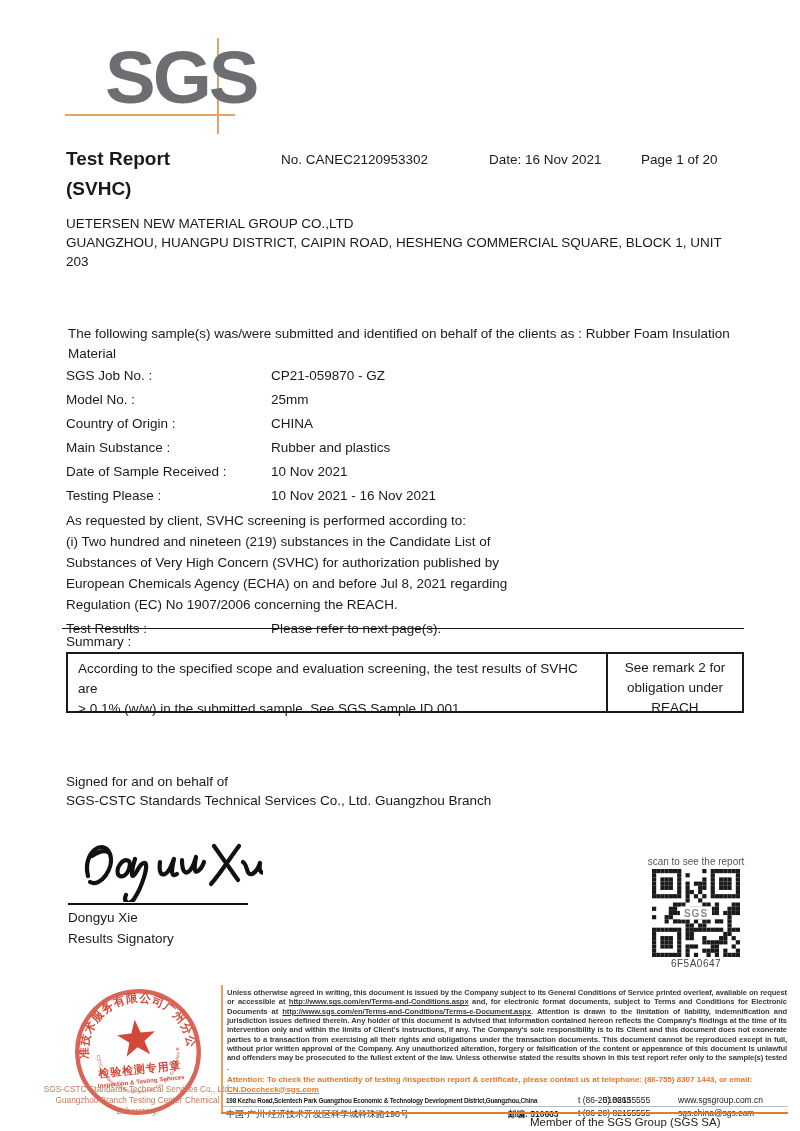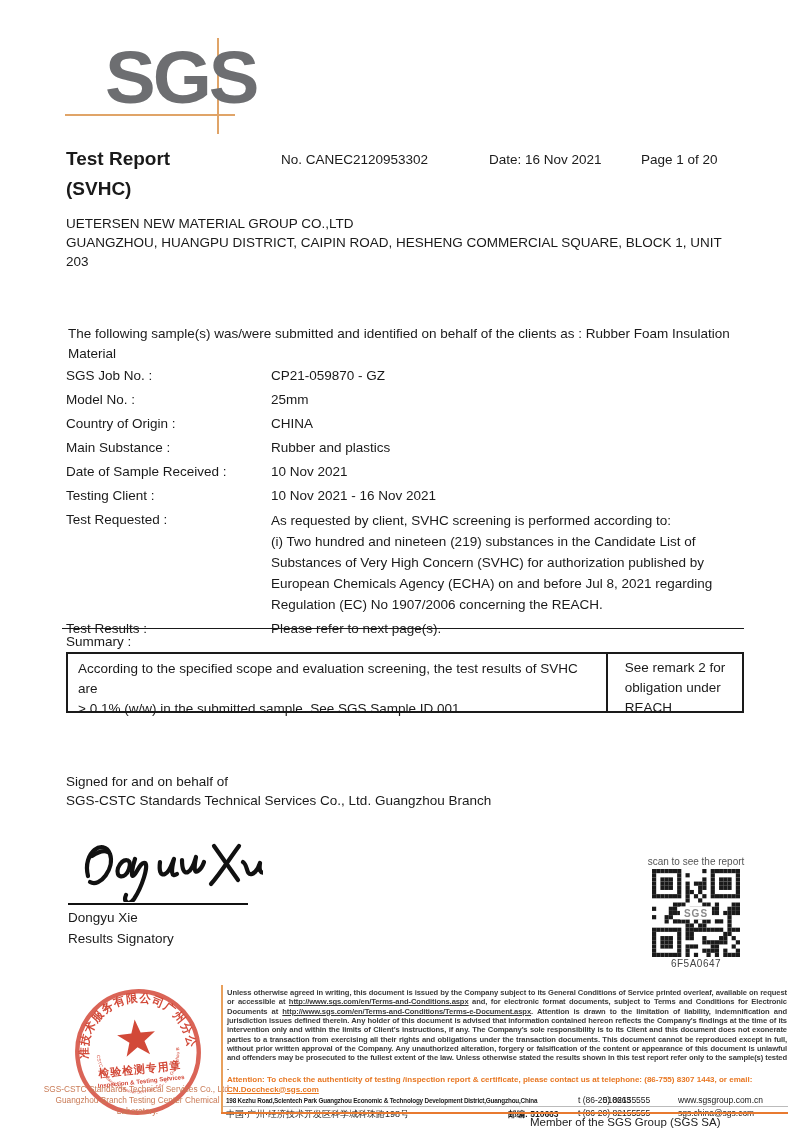--- a/index.html
+++ b/index.html
@@ -35,21 +35,21 @@
   .irow .val { flex:1; line-height:16px; }
   .irow.multi .val { line-height:21px; margin-top:-2px; }
   .irow.multi { margin-bottom:6px; }
 
   
   .hr-sum { position:absolute; left:62px; top:628px; width:682px; height:1px; background:#1a1a1a; }
   .sum-head { position:absolute; left:66px; top:634px; font-size:13.5px; }
   .sum-box { position:absolute; left:66px; top:652px; width:678px; height:61px; border:2px solid #1a1a1a; display:flex; }
   .sum-left { flex:1; padding:5px 10px; font-size:13.5px; line-height:20px; border-right:2px solid #1a1a1a; }
   .sum-right { width:134px; flex:none; display:flex; align-items:flex-start; justify-content:center;
-               font-size:13.5px; line-height:20px; padding-top:4px; }
+               text-align:center; font-size:13.5px; line-height:20px; padding-top:4px; }
 
   
   .signedfor { position:absolute; left:66px; top:772px; font-size:13.5px; line-height:19px; }
   .sig-svg { position:absolute; left:78px; top:832px; }
   .sig-line { position:absolute; left:68px; top:903px; width:180px; height:2px; background:#111; }
   .sig-name { position:absolute; left:68px; top:910px; font-size:13.5px; }
   .sig-title { position:absolute; left:68px; top:931px; font-size:13.5px; }
 
   
   .qr-block { position:absolute; left:632px; top:856px; width:128px; text-align:center; }
@@ -123,25 +123,24 @@
     </div>
     <div class="irow">
       <div class="lbl">Main Substance :</div>
       <div class="val">Rubber and plastics</div>
     </div>
     <div class="irow">
       <div class="lbl">Date of Sample Received :</div>
       <div class="val">10 Nov 2021</div>
     </div>
     <div class="irow">
-      <div class="lbl">Testing Client :</div>
+      <div class="lbl">Testing Please :</div>
       <div class="val">10 Nov 2021 - 16 Nov 2021</div>
     </div>
     <div class="irow multi">
-      <div class="lbl">Test Requested :</div>
       <div class="val preline">As requested by client, SVHC screening is performed according to:
 (i) Two hundred and nineteen (219) substances in the Candidate List of
 Substances of Very High Concern (SVHC) for authorization published by
 European Chemicals Agency (ECHA) on and before Jul 8, 2021 regarding
 Regulation (EC) No 1907/2006 concerning the REACH.</div>
     </div>
     <div class="irow">
       <div class="lbl">Test Results :</div>
       <div class="val">Please refer to next page(s).</div>
     </div>

